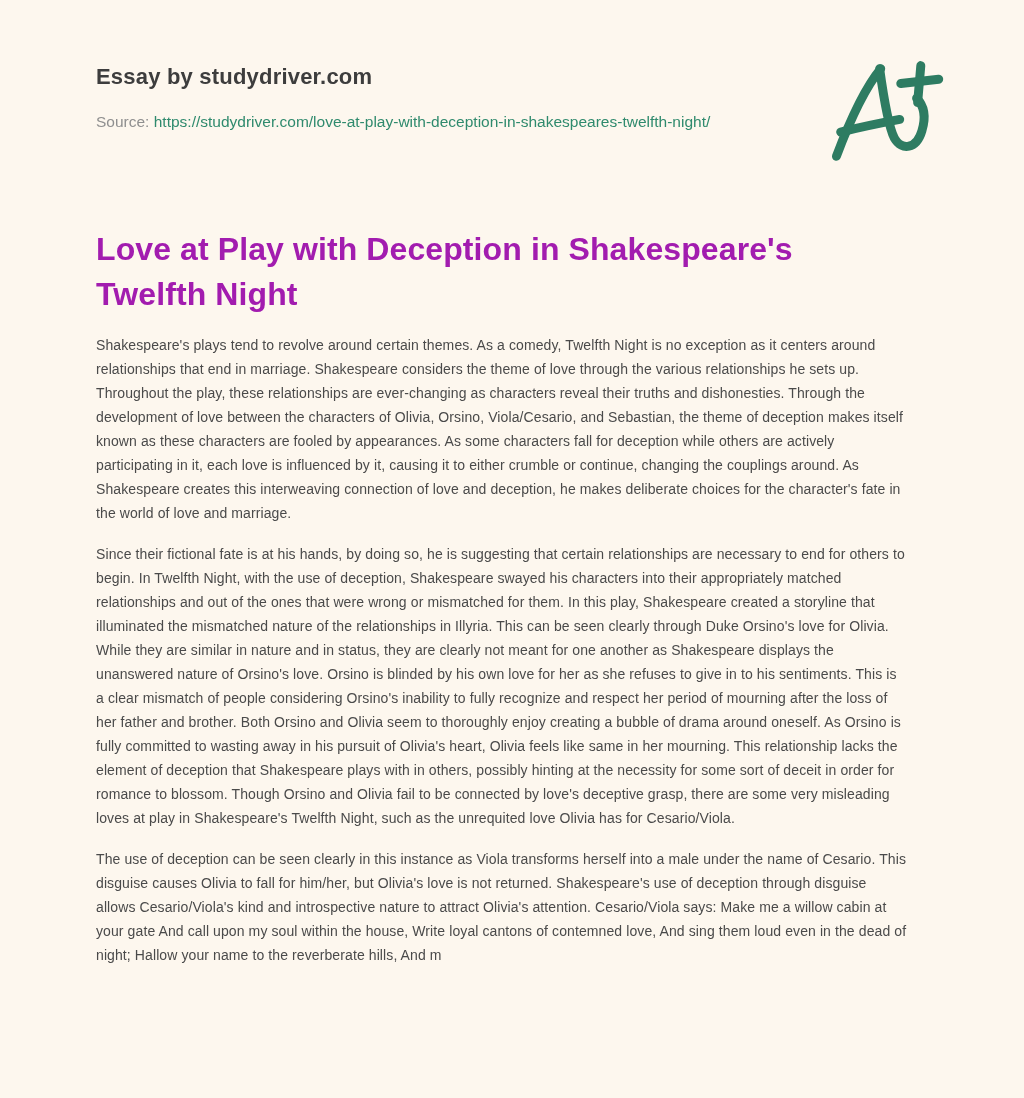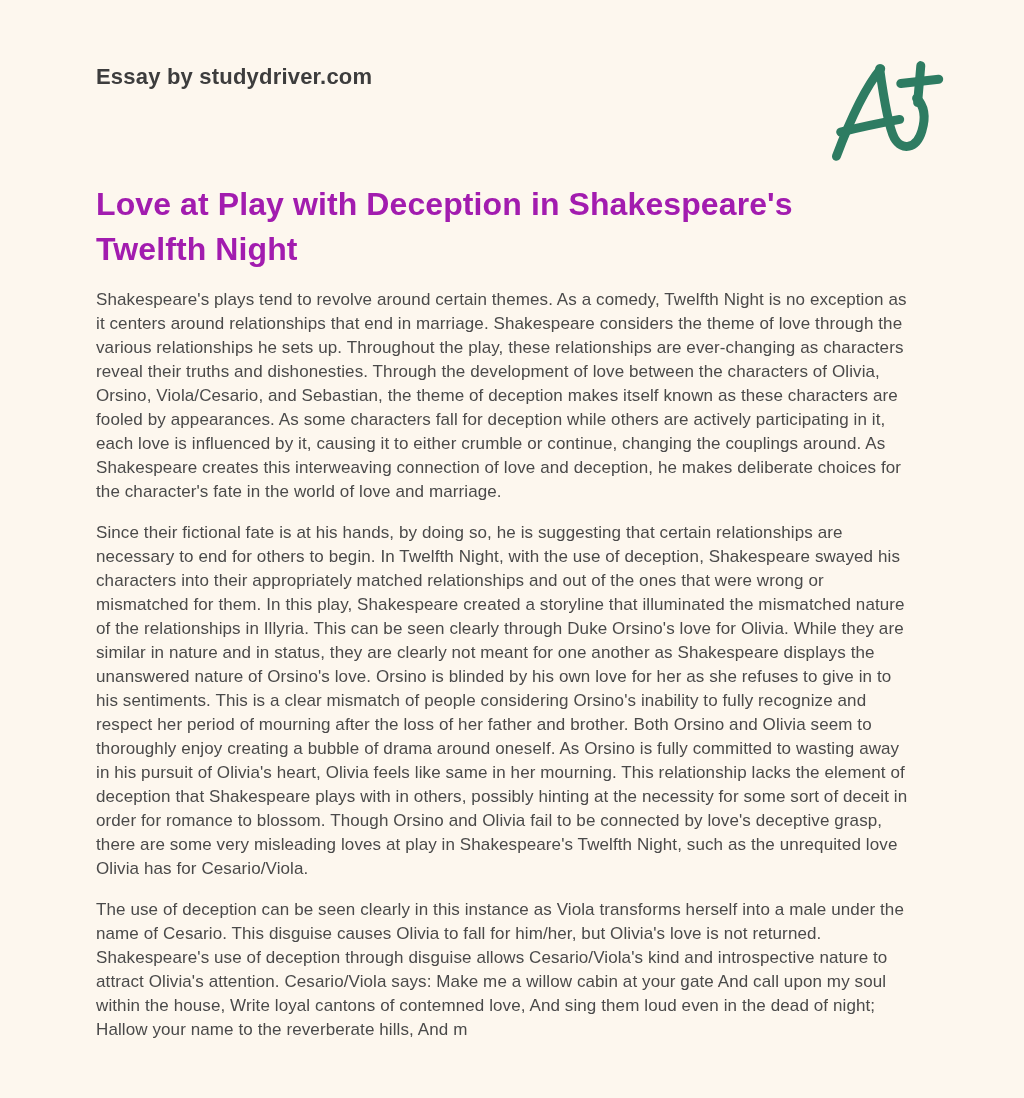--- a/index.html
+++ b/index.html
@@ -53,34 +53,38 @@
     line-height: 45px;
     font-weight: 600;
     color: #a21caf;
     letter-spacing: 0.1px;
   }
   .essay-body {
     margin-top: 16px;
     max-width: 838px;
   }
   .essay-body p {
-    font-size: 17px;
+    font-size: 14px;
     line-height: 24px;
     color: #4a4a4a;
     margin-bottom: 17px;
     letter-spacing: 0.1px;
   }
 </style>
 </head>
 <body>
 
 <div class="page">
 
   <div class="byline">Essay by studydriver.com</div>
 
+  <div class="source-line">
+    <span>Source: </span>
+    <a class="source-url">https://studydriver.com/love-at-play-with-deception-in-shakespeares-twelfth-night/</a>
+  </div>
 
   <div class="logo">
     <svg viewBox="0 0 110 100" fill="none" xmlns="http://www.w3.org/2000/svg">
       <g stroke="#2e7c62" stroke-width="8.5" stroke-linecap="round" fill="none">
 
         <path d="M8,92 C 20,60 36,26 50,9"></path>
 
         <path d="M12,69 C 32,64 52,60 68,57"></path>
 
         <path d="M49,9 C 53,38 57,63 63,75 C 70,87 84,85 89,68 C 93,55 91,44 84,37"></path>

